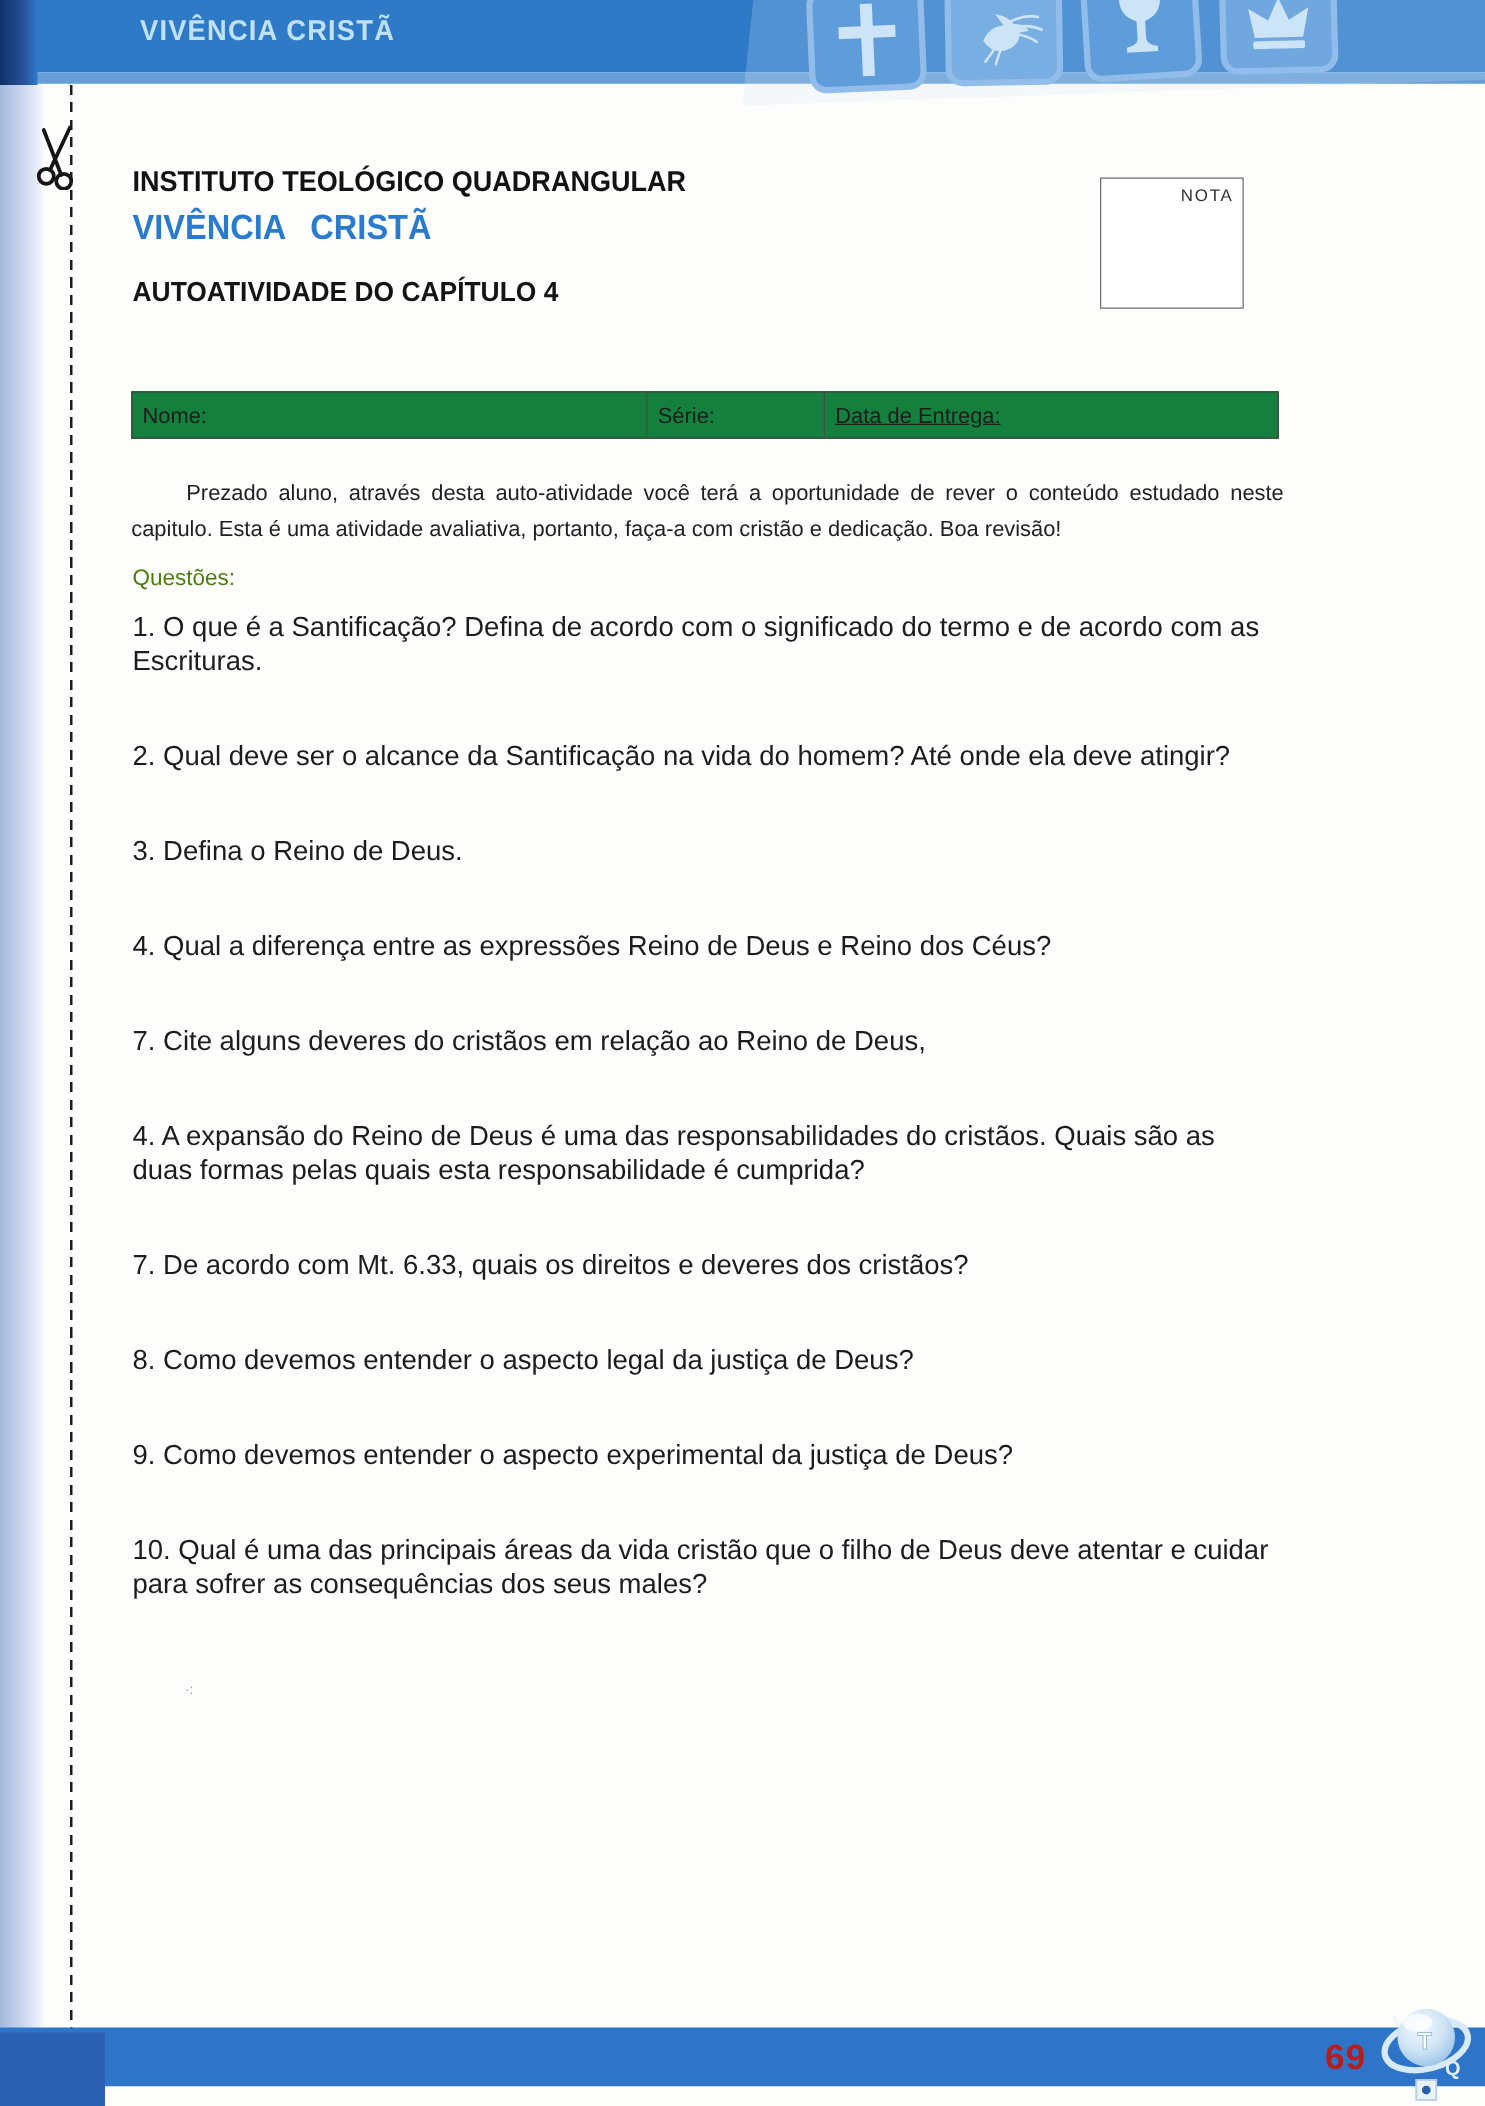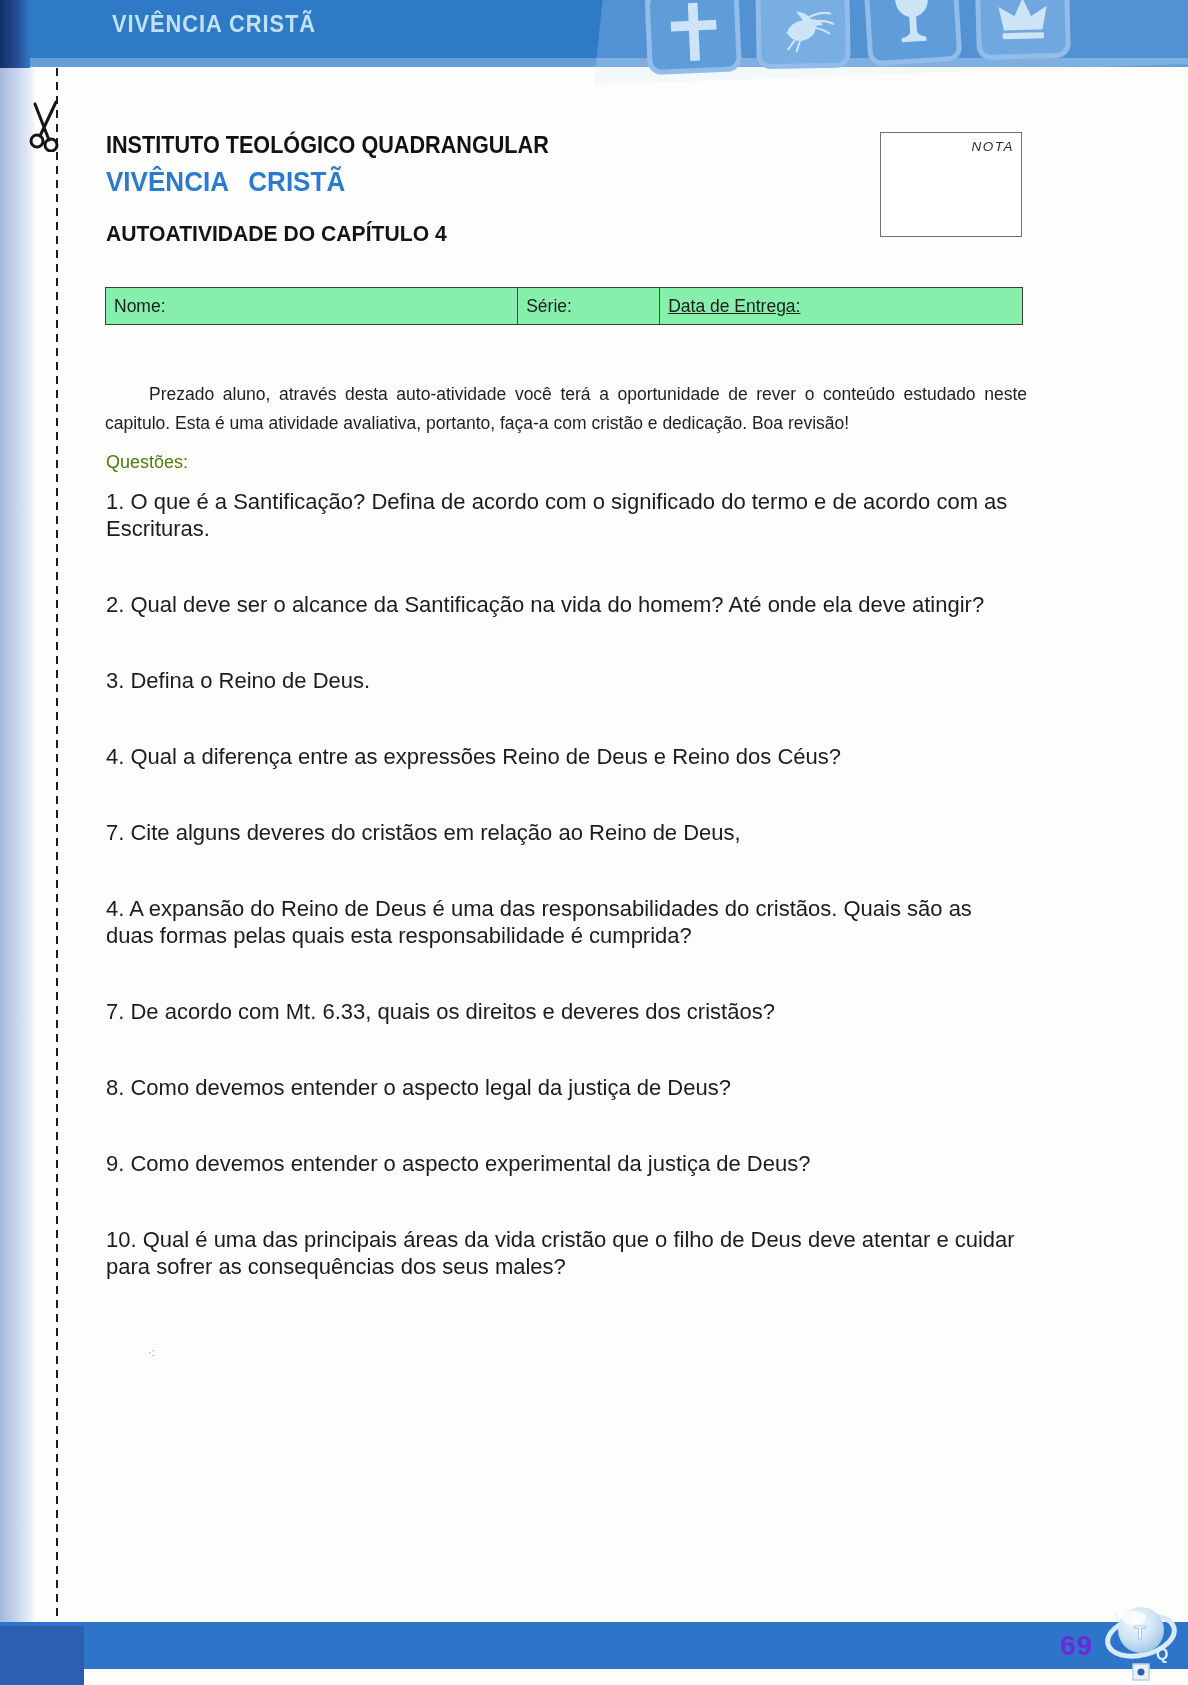--- a/index.html
+++ b/index.html
@@ -81,34 +81,33 @@
     font-size:28px;font-weight:bold;color:#2a7bcd;word-spacing:14px;
     transform:scaleX(.93);transform-origin:left center;white-space:nowrap;z-index:4;
   }
   .activity-title{
     position:absolute;left:106px;top:221px;
     font-size:22px;font-weight:bold;color:#141414;
     transform:scaleX(.96);transform-origin:left center;white-space:nowrap;z-index:4;
   }
   
   .grade-box{
-    position:absolute;left:880px;top:132px;width:142px;height:105px;
+    position:absolute;left:880px;top:142px;width:115px;height:105px;
     border:1.5px solid #6f6f6f;background:#fff;box-sizing:border-box;
     z-index:4;
-    font-style:italic;
   }
   .grade-box-label{
     position:absolute;right:7px;top:6px;
     font-size:13.5px;letter-spacing:1.5px;color:#2e2e2e;
   }
   
   .info-table{
-    position:absolute;left:105px;top:287px;width:918px;height:38px;
+    position:absolute;left:105px;top:313px;width:918px;height:38px;
     display:flex;border:1.5px solid #3e3e3e;box-sizing:border-box;
-    font-size:17.5px;z-index:4;background:#86efac;
+    font-size:17.5px;z-index:4;background:#15803d;
   }
   .info-cell{
     display:flex;align-items:center;padding-left:8px;box-sizing:border-box;
     border-right:1.2px solid #4a4a4a;
   }
   .info-cell:last-child{border-right:none;}
   .cell-name{width:45%;}
   .cell-grade{width:15.5%;}
   .cell-date{width:39.5%;text-decoration:underline;}
   
@@ -133,21 +132,21 @@
     position:absolute;left:148px;top:1346px;width:14px;height:12px;
     color:#9a9a9a;font-size:11px;z-index:4;
   }
   
   .footer-bar{
     position:absolute;left:0;top:1622px;width:1188px;height:47px;
     background:#2e74c8;z-index:2;
   }
   .page-number{
     position:absolute;left:1060px;top:1630px;
-    font-size:28px;font-weight:bold;color:#6d28d9;letter-spacing:1px;z-index:4;
+    font-size:28px;font-weight:bold;color:#b91c1c;letter-spacing:1px;z-index:4;
   }
   .itq-logo{position:absolute;left:1104px;top:1596px;z-index:5;}
 </style>
 </head>
 <body>
 
 <div class="page">
 
   <div class="spine"></div>
 

